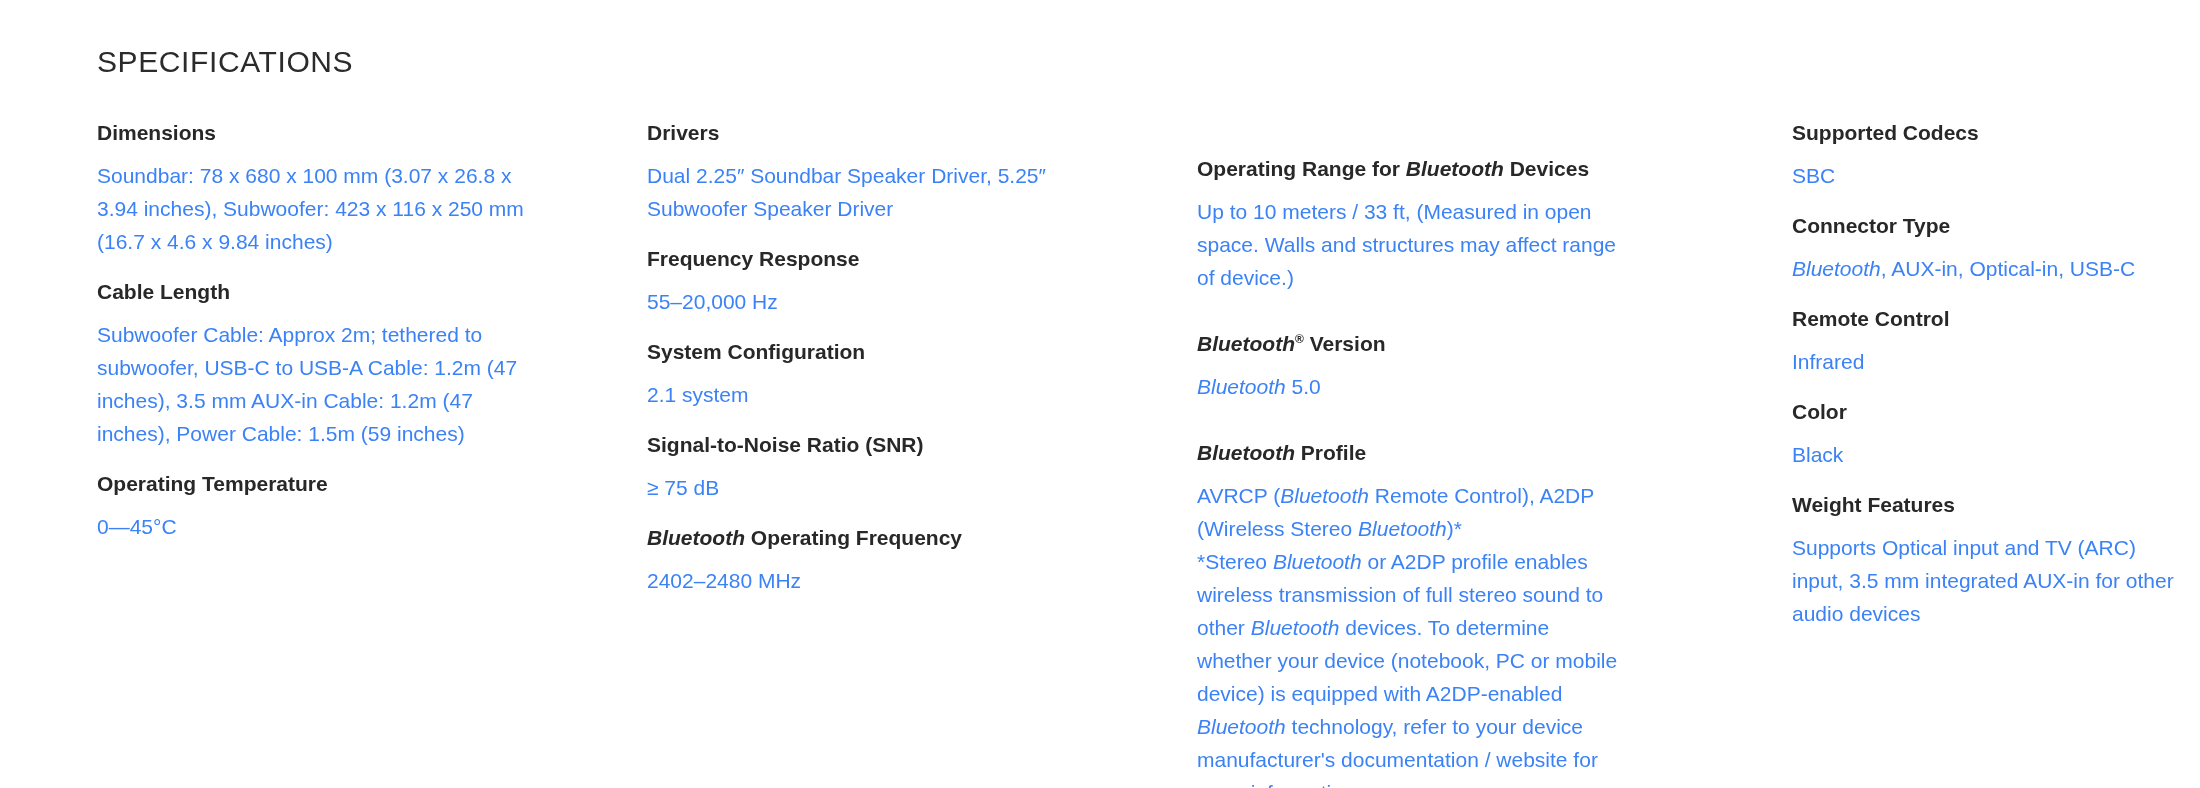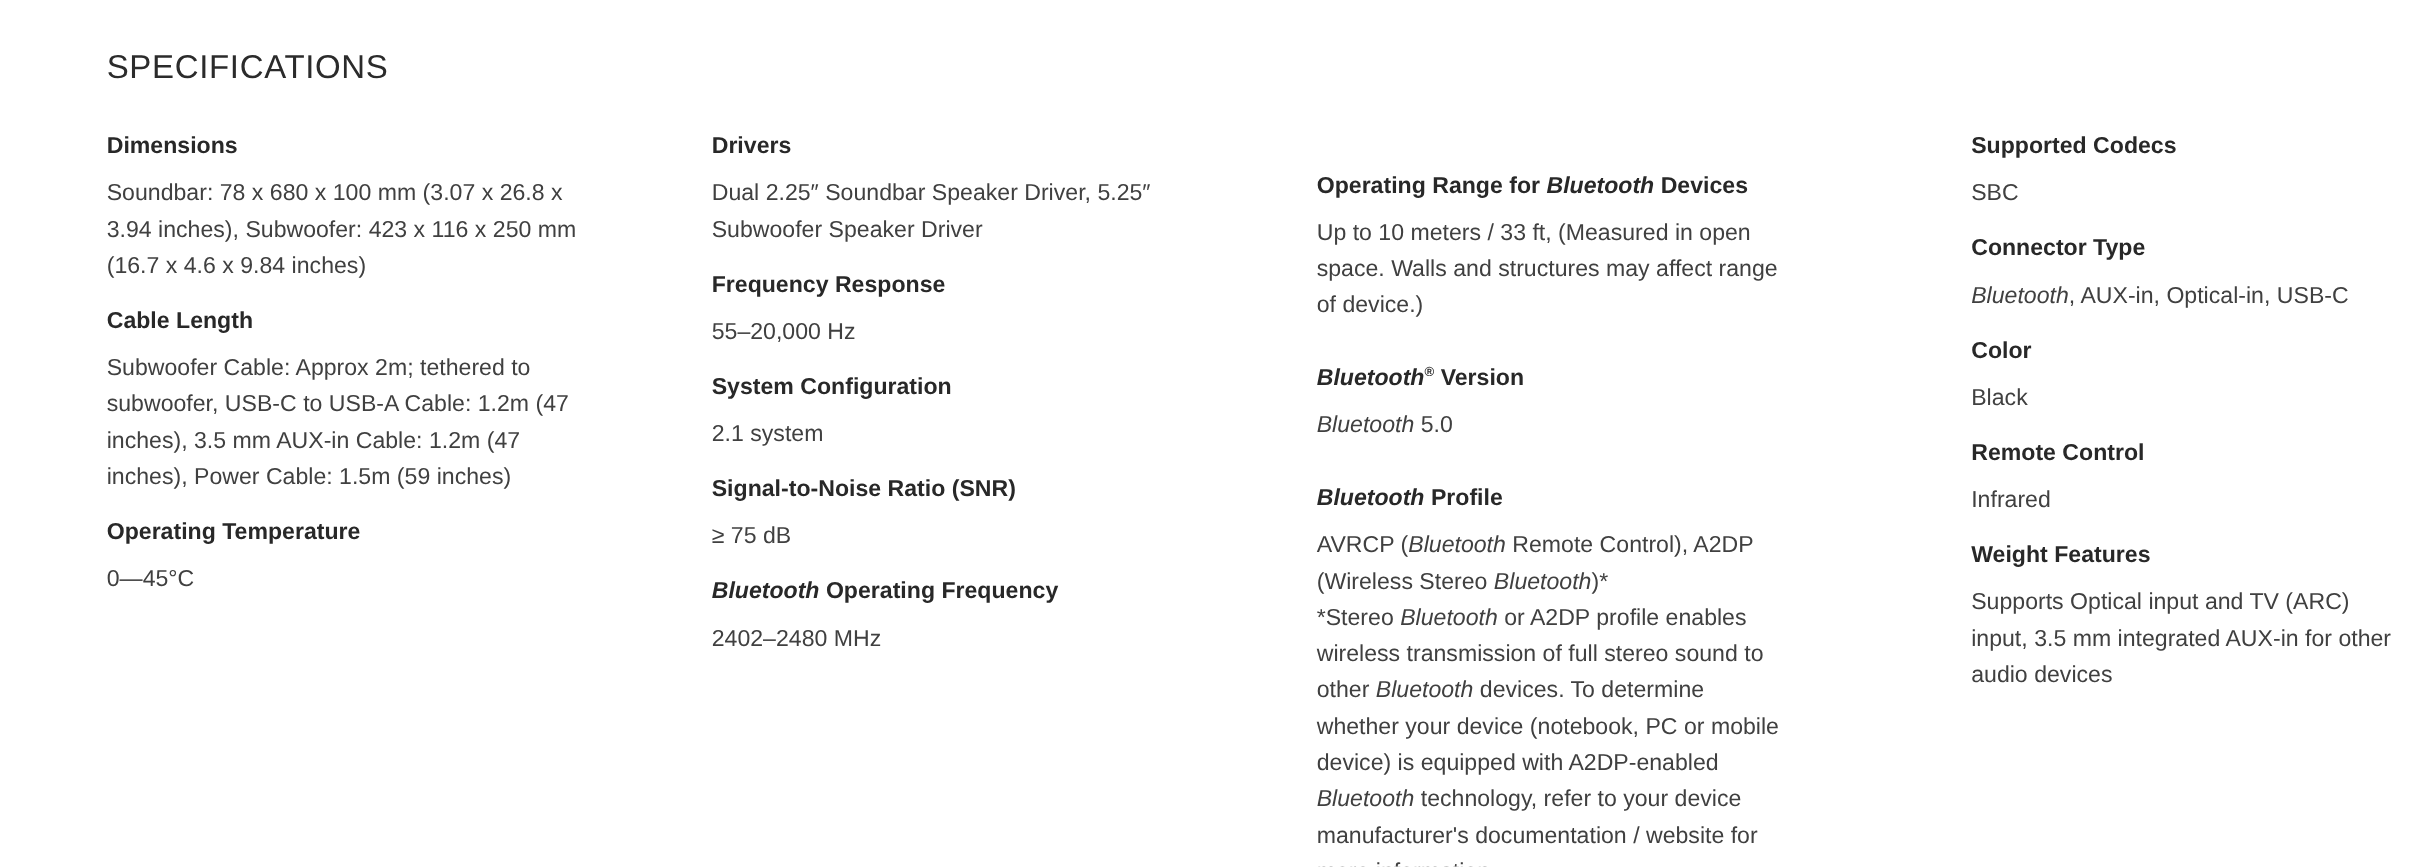--- a/index.html
+++ b/index.html
@@ -35,21 +35,21 @@
   .spec-term {
     font-size: 21px;
     font-weight: 700;
     color: #282828;
     line-height: 28px;
     margin: 0 0 12px 0;
   }
   .spec-definition {
     font-size: 21px;
     font-weight: 400;
-    color: #404040;
+    color: #3b82f6;
     line-height: 33px;
     margin: 0;
     white-space: pre-wrap;
   }
   .spec-definition .it, .spec-term .it { font-style: italic; }
   sup { font-size: 12px; line-height: 0; vertical-align: super; }
 </style>
 </head>
 <body>
 
@@ -115,26 +115,26 @@
     <div class="spec-column col-4">
       <div class="spec-section">
         <h3 class="spec-term"><span>Supported Codecs</span></h3>
         <p class="spec-definition"><span>SBC</span></p>
       </div>
       <div class="spec-section">
         <h3 class="spec-term"><span>Connector Type</span></h3>
         <p class="spec-definition"><span class="it">Bluetooth</span><span>, AUX-in, Optical-in, USB-C</span></p>
       </div>
       <div class="spec-section">
+        <h3 class="spec-term"><span>Remote Control</span></h3>
+        <p class="spec-definition"><span>Infrared</span></p>
+      </div>
+      <div class="spec-section">
         <h3 class="spec-term"><span>Color</span></h3>
         <p class="spec-definition"><span>Black</span></p>
-      </div>
-      <div class="spec-section">
-        <h3 class="spec-term"><span>Remote Control</span></h3>
-        <p class="spec-definition"><span>Infrared</span></p>
       </div>
       <div class="spec-section">
         <h3 class="spec-term"><span>Weight Features</span></h3>
         <p class="spec-definition"><span>Supports Optical input and TV (ARC) input, 3.5 mm integrated AUX-in for other audio devices</span></p>
       </div>
     </div>
 
   </div>
 </div>
 

